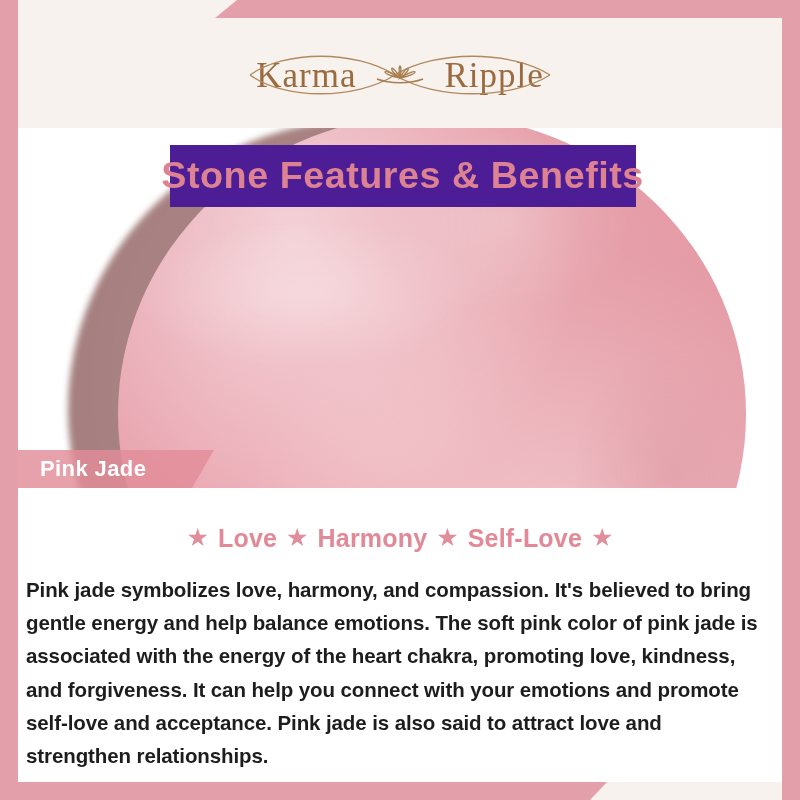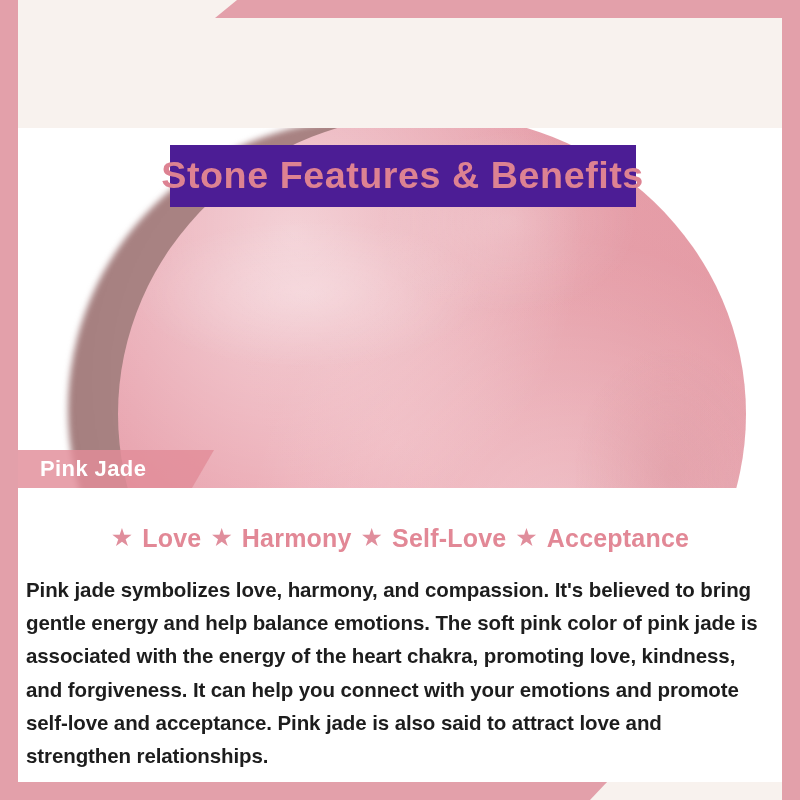--- a/index.html
+++ b/index.html
@@ -180,20 +180,38 @@
 
 <div id="page">
 
   <div class="frame-top"></div>
   <div class="frame-right"></div>
   <div class="frame-left"></div>
   <div class="frame-bottom"></div>
 
   <div class="inner">
 
+    <div class="logo-wrap">
+      <span class="logo-text">Karma</span>
+      <span class="logo-orn">
+        <svg class="logo-swoosh" viewBox="0 0 310 54" xmlns="http://www.w3.org/2000/svg">
+          <path d="M5 27 C 40 2, 110 2, 150 27 C 190 52, 265 52, 305 27" fill="none" stroke="#b08a5e" stroke-width="1.3"></path>
+          <path d="M5 27 C 40 52, 110 52, 150 27 C 190 2, 265 2, 305 27" fill="none" stroke="#b08a5e" stroke-width="1.3"></path>
+          <g transform="translate(155,30)">
+            <path d="M0 0 C -3 -16, 3 -16, 0 0 Z" fill="none" stroke="#a87f52" stroke-width="1.4"></path>
+            <path d="M0 0 C -13 -8, -9 -17, 0 0 Z" fill="none" stroke="#a87f52" stroke-width="1.4"></path>
+            <path d="M0 0 C 13 -8, 9 -17, 0 0 Z" fill="none" stroke="#a87f52" stroke-width="1.4"></path>
+            <path d="M0 0 C -21 -4, -19 -12, 0 0 Z" fill="none" stroke="#a87f52" stroke-width="1.4"></path>
+            <path d="M0 0 C 21 -4, 19 -12, 0 0 Z" fill="none" stroke="#a87f52" stroke-width="1.4"></path>
+            <path d="M-23 1 C -10 6, 10 6, 23 1" fill="none" stroke="#a87f52" stroke-width="1.4"></path>
+          </g>
+        </svg>
+      </span>
+      <span class="logo-text">Ripple</span>
+    </div>
 
     <div class="photo">
       <div class="disc-shadow"></div>
       <div class="disc"></div>
 
       <div class="title-box">
         <span class="title-text">Stone Features &amp; Benefits</span>
       </div>
     </div>
 
@@ -203,20 +221,19 @@
 
     <div class="content">
       <div class="keywords">
         <span class="kw-star">★</span>
         <span class="kw-word">Love</span>
         <span class="kw-star">★</span>
         <span class="kw-word">Harmony</span>
         <span class="kw-star">★</span>
         <span class="kw-word">Self-Love</span>
         <span class="kw-star">★</span>
-        <span class="kw-word">Acceptance</span>
       </div>
 
       <p class="body-text">Pink jade symbolizes love, harmony, and compassion. It's believed to bring gentle energy and help balance emotions. The soft pink color of pink jade is associated with the energy of the heart chakra, promoting love, kindness, and forgiveness. It can help you connect with your emotions and promote self-love and acceptance. Pink jade is also said to attract love and strengthen relationships.</p>
     </div>
 
   </div>
 </div>
 
 </body></html>

